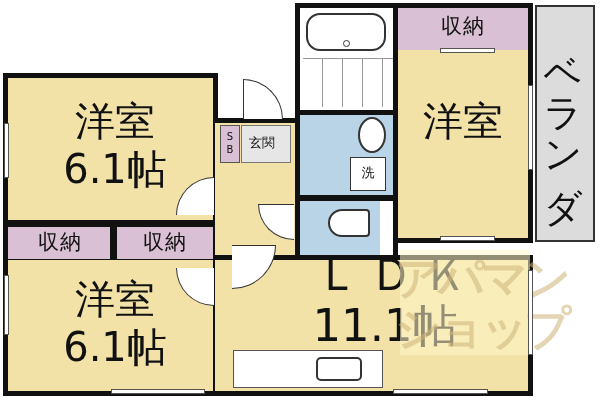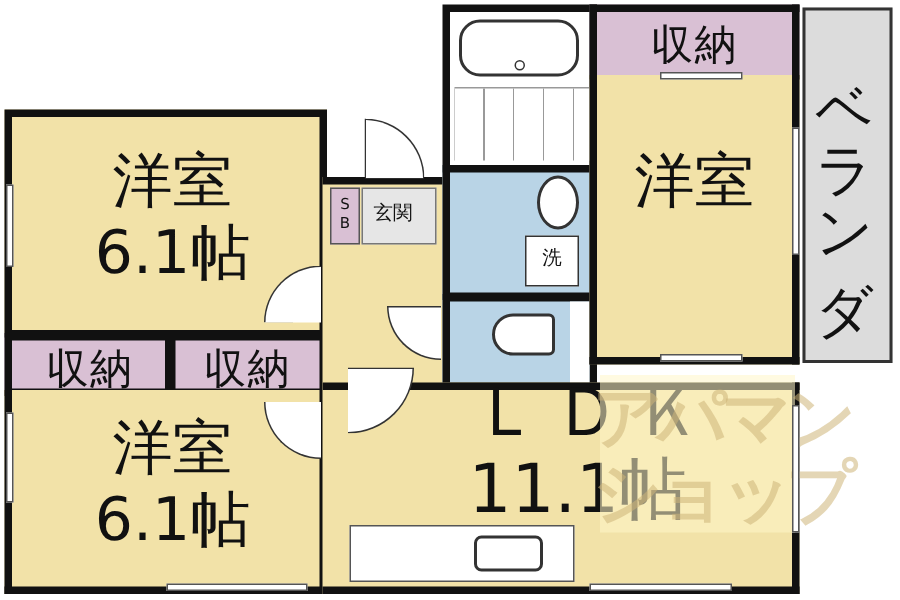--- a/index.html
+++ b/index.html
@@ -2,21 +2,21 @@
 <html><head>
   <meta charset="utf-8">
   <style>
     html, body { margin:0; padding:0; }
     body { width:600px; height:400px; background:#ffffff; position:relative; overflow:hidden; font-family:"DejaVu Sans", sans-serif; }
     .plan { position:absolute; left:0; top:0; width:600px; height:400px; }
     .room { position:absolute; box-sizing:border-box; }
     .wall { position:absolute; background:#111; }
     .label { position:absolute; color:#111; text-align:center; line-height:1.05; white-space:nowrap; }
     .big { font-size:40px; }
-    .mid { font-size:28px; letter-spacing:1px; }
+    .mid { font-size:21px; letter-spacing:1px; }
     .small { font-size:13px; }
     .tiny { font-size:10px; line-height:11px; }
     .door { position:absolute; border:1.5px solid #333; background:#fff; box-sizing:border-box; }
     .win { position:absolute; background:#fff; border:1px solid #555; box-sizing:border-box; }
     .wm { position:absolute; font-size:46px; font-weight:bold; color:rgba(205,180,120,0.55); letter-spacing:-4px; line-height:1; }
     .wmbox { position:absolute; background:rgba(255,245,200,0.55); }
     .vert { writing-mode:vertical-rl; text-orientation:upright; }
   </style>
 </head>
 <body>

